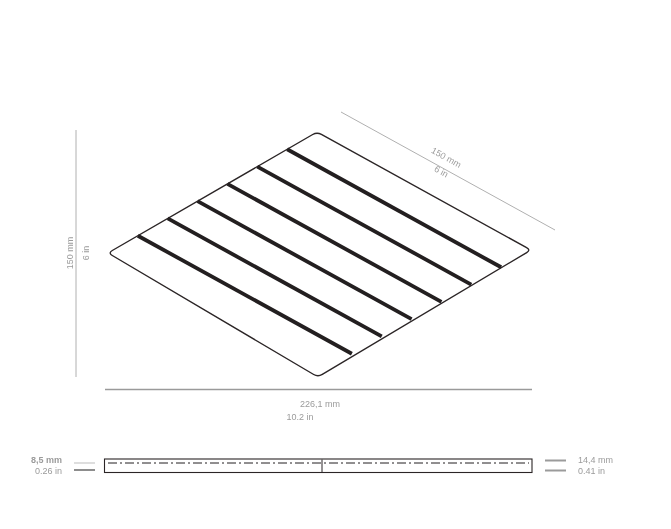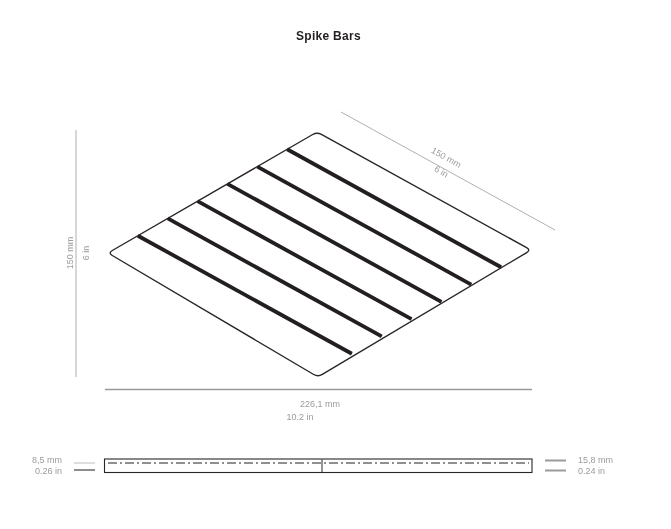--- a/index.html
+++ b/index.html
@@ -31,21 +31,20 @@
   .rot-iso{transform:translate(-50%,-50%) rotate(29deg);}
   .rot-left{transform:translate(-50%,-50%) rotate(-90deg);}
   .anchor-right{transform:translate(-100%,-50%);}
   .anchor-left{transform:translate(0,-50%);}
 </style>
 </head>
 <body>
 
 <div class="canvas" style="--ink: #231f20; --outline: #2b2526; --dim-line: #b0b0b0; --dim-text: #9b9b9b;">
 
-  <div class="title">Spike Bars</div>
 
   <svg width="671" height="529" viewBox="0 0 671 529">
 
     <path class="outline" d="M 312.7 134.5 Q 317 132 321.4 134.4 L 526.6 247.6 Q 531 250 526.7 252.6 L 322.3 374.4 Q 318 377 313.7 374.5 L 112.3 255.5 Q 108 253 112.3 250.5 Z"></path>
     <g id="spike-bars-group">
         <line x1="287.14285714285717" y1="149.28571428571428" x2="501.14285714285717" y2="267.2857142857143"></line>
         <line x1="257.2857142857143" y1="166.57142857142856" x2="471.2857142857143" y2="284.57142857142856"></line>
         <line x1="227.42857142857144" y1="183.85714285714286" x2="441.42857142857144" y2="301.8571428571429"></line>
         <line x1="197.57142857142858" y1="201.14285714285714" x2="411.57142857142856" y2="319.1428571428571"></line>
         <line x1="167.71428571428572" y1="218.42857142857144" x2="381.7142857142857" y2="336.42857142857144"></line>
@@ -67,19 +66,19 @@
 
   <div class="dim-label rot-iso" style="left:446px;top:158px;">150 mm</div>
   <div class="dim-label rot-iso" style="left:441px;top:172px;">6 in</div>
 
   <div class="dim-label rot-left" style="left:70px;top:253px;">150 mm</div>
   <div class="dim-label rot-left" style="left:86px;top:253px;">6 in</div>
 
   <div class="dim-label" style="left:320px;top:404px;">226,1 mm</div>
   <div class="dim-label" style="left:300px;top:417px;">10.2 in</div>
 
-  <div class="dim-label anchor-right" style="left:62px;top:460px;">8,5 mm</div>
+  <div class="dim-label anchor-right" style="left:62px;top:460px;font-weight:bold;">8,5 mm</div>
   <div class="dim-label anchor-right" style="left:62px;top:471px;">0.26 in</div>
 
-  <div class="dim-label anchor-left" style="left:578px;top:460px;">15,8 mm</div>
-  <div class="dim-label anchor-left" style="left:578px;top:471px;">0.24 in</div>
+  <div class="dim-label anchor-left" style="left:578px;top:460px;">14,4 mm</div>
+  <div class="dim-label anchor-left" style="left:578px;top:471px;">0.41 in</div>
 
 </div>
 
 </body></html>

